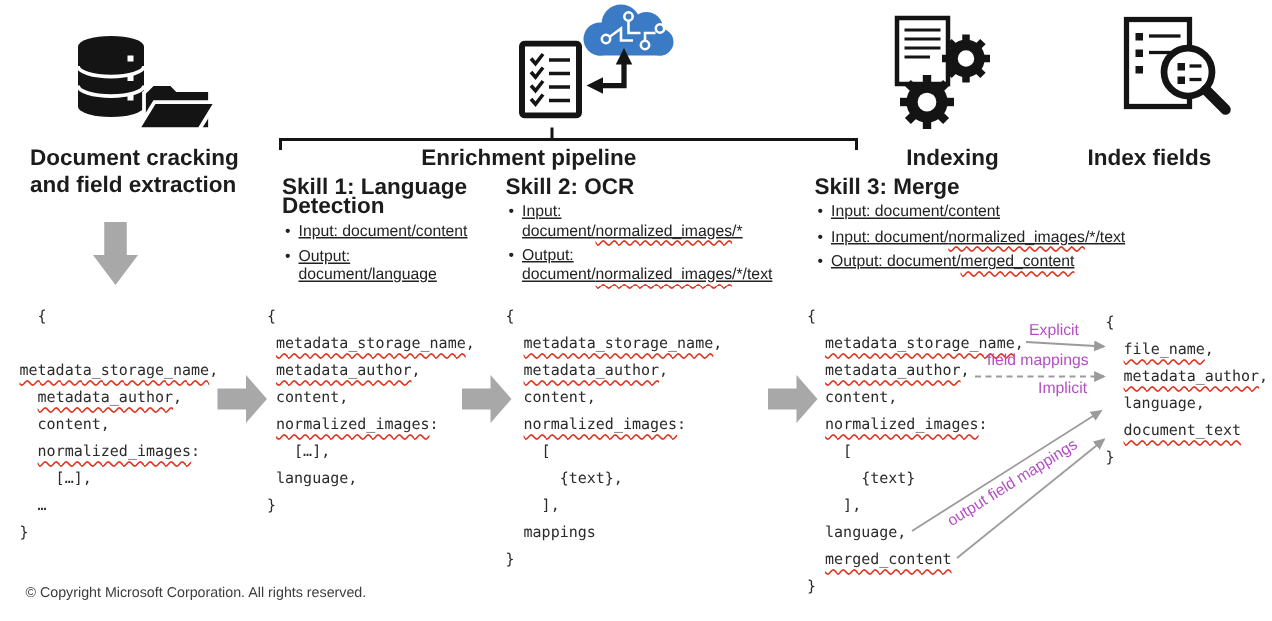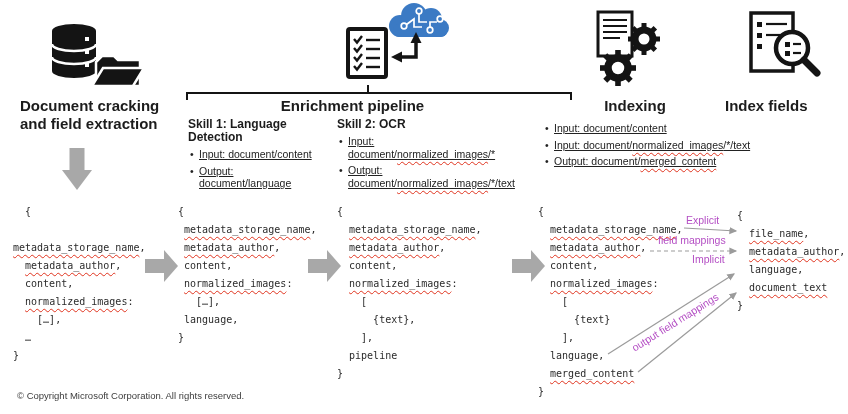--- a/index.html
+++ b/index.html
@@ -1,21 +1,21 @@
 <!DOCTYPE html>
 <html><head>
 <meta charset="utf-8">
 <style>
   html,body{margin:0;padding:0;background:#fff;}
   #stage{position:relative;width:848px;height:414px;background:#fff;overflow:hidden;
          font-family:"Liberation Sans",sans-serif;color:#1c1c1c;}
   .abs{position:absolute;}
   .heading{font-size:15px;font-weight:700;line-height:18px;color:#1c1c1c;}
   .skill{font-size:10.5px;line-height:12.5px;color:#222;}
-  .skill-title{font-weight:700;font-size:12px;line-height:13px;margin-bottom:3px;color:#1c1c1c;}
+  .skill-title{font-weight:700;font-size:15px;line-height:13px;margin-bottom:3px;color:#1c1c1c;}
   .bullet{position:relative;padding-left:11px;margin-top:4px;text-decoration:underline;}
   .bullet::before{content:"\2022";position:absolute;left:2px;top:0;}
   .code{font-family:"DejaVu Sans Mono","Liberation Mono",monospace;font-size:10px;
         line-height:18px;color:#2b2b2b;}
   .cline{white-space:pre;}
   .sq{text-decoration-line:underline;text-decoration-style:wavy;
       text-decoration-color:#e0341f;text-decoration-thickness:1px;text-underline-offset:3px;}
   .maplabel{font-size:10.5px;line-height:12px;color:#b44ec4;white-space:nowrap;}
   .rot{transform:rotate(-32deg);transform-origin:50% 50%;text-align:center;}
   #footer{font-size:9.5px;color:#3c3c3c;}
@@ -167,20 +167,23 @@
       <div class="bullet">
         <div><span>Input:</span></div>
         <div><span>document/</span><span class="sq">normalized_images</span><span>/*</span></div>
       </div>
       <div class="bullet">
         <div><span>Output:</span></div>
         <div><span>document/</span><span class="sq">normalized_images</span><span>/*/text</span></div>
       </div>
     </div>
   <div class="abs skill" style="left:543px;top:118px;width:250px">
+      <div class="skill-title">
+        <div>Skill 3: Merge</div>
+      </div>
       <div class="bullet">
         <div><span>Input: document/content</span></div>
       </div>
       <div class="bullet">
         <div><span>Input: document/</span><span class="sq">normalized_images</span><span>/*/text</span></div>
       </div>
       <div class="bullet">
         <div><span>Output: document/</span><span class="sq">merged_content</span></div>
       </div>
     </div>
@@ -208,21 +211,21 @@
     </div>
   <div class="abs code" style="left:337px;top:203px">
       <div class="cline"><span>{</span></div>
       <div class="cline"><span>  </span><span class="sq">metadata_storage_name</span><span>,</span></div>
       <div class="cline"><span>  </span><span class="sq">metadata_author</span><span>,</span></div>
       <div class="cline"><span>  content,</span></div>
       <div class="cline"><span>  </span><span class="sq">normalized_images</span><span>:</span></div>
       <div class="cline"><span>    [</span></div>
       <div class="cline"><span>      {text},</span></div>
       <div class="cline"><span>    ],</span></div>
-      <div class="cline"><span>  pipeline</span></div>
+      <div class="cline"><span>  mappings</span></div>
       <div class="cline"><span>}</span></div>
     </div>
   <div class="abs code" style="left:538px;top:203px">
       <div class="cline"><span>{</span></div>
       <div class="cline"><span>  </span><span class="sq">metadata_storage_name</span><span>,</span></div>
       <div class="cline"><span>  </span><span class="sq">metadata_author</span><span>,</span></div>
       <div class="cline"><span>  content,</span></div>
       <div class="cline"><span>  </span><span class="sq">normalized_images</span><span>:</span></div>
       <div class="cline"><span>    [</span></div>
       <div class="cline"><span>      {text}</span></div>

